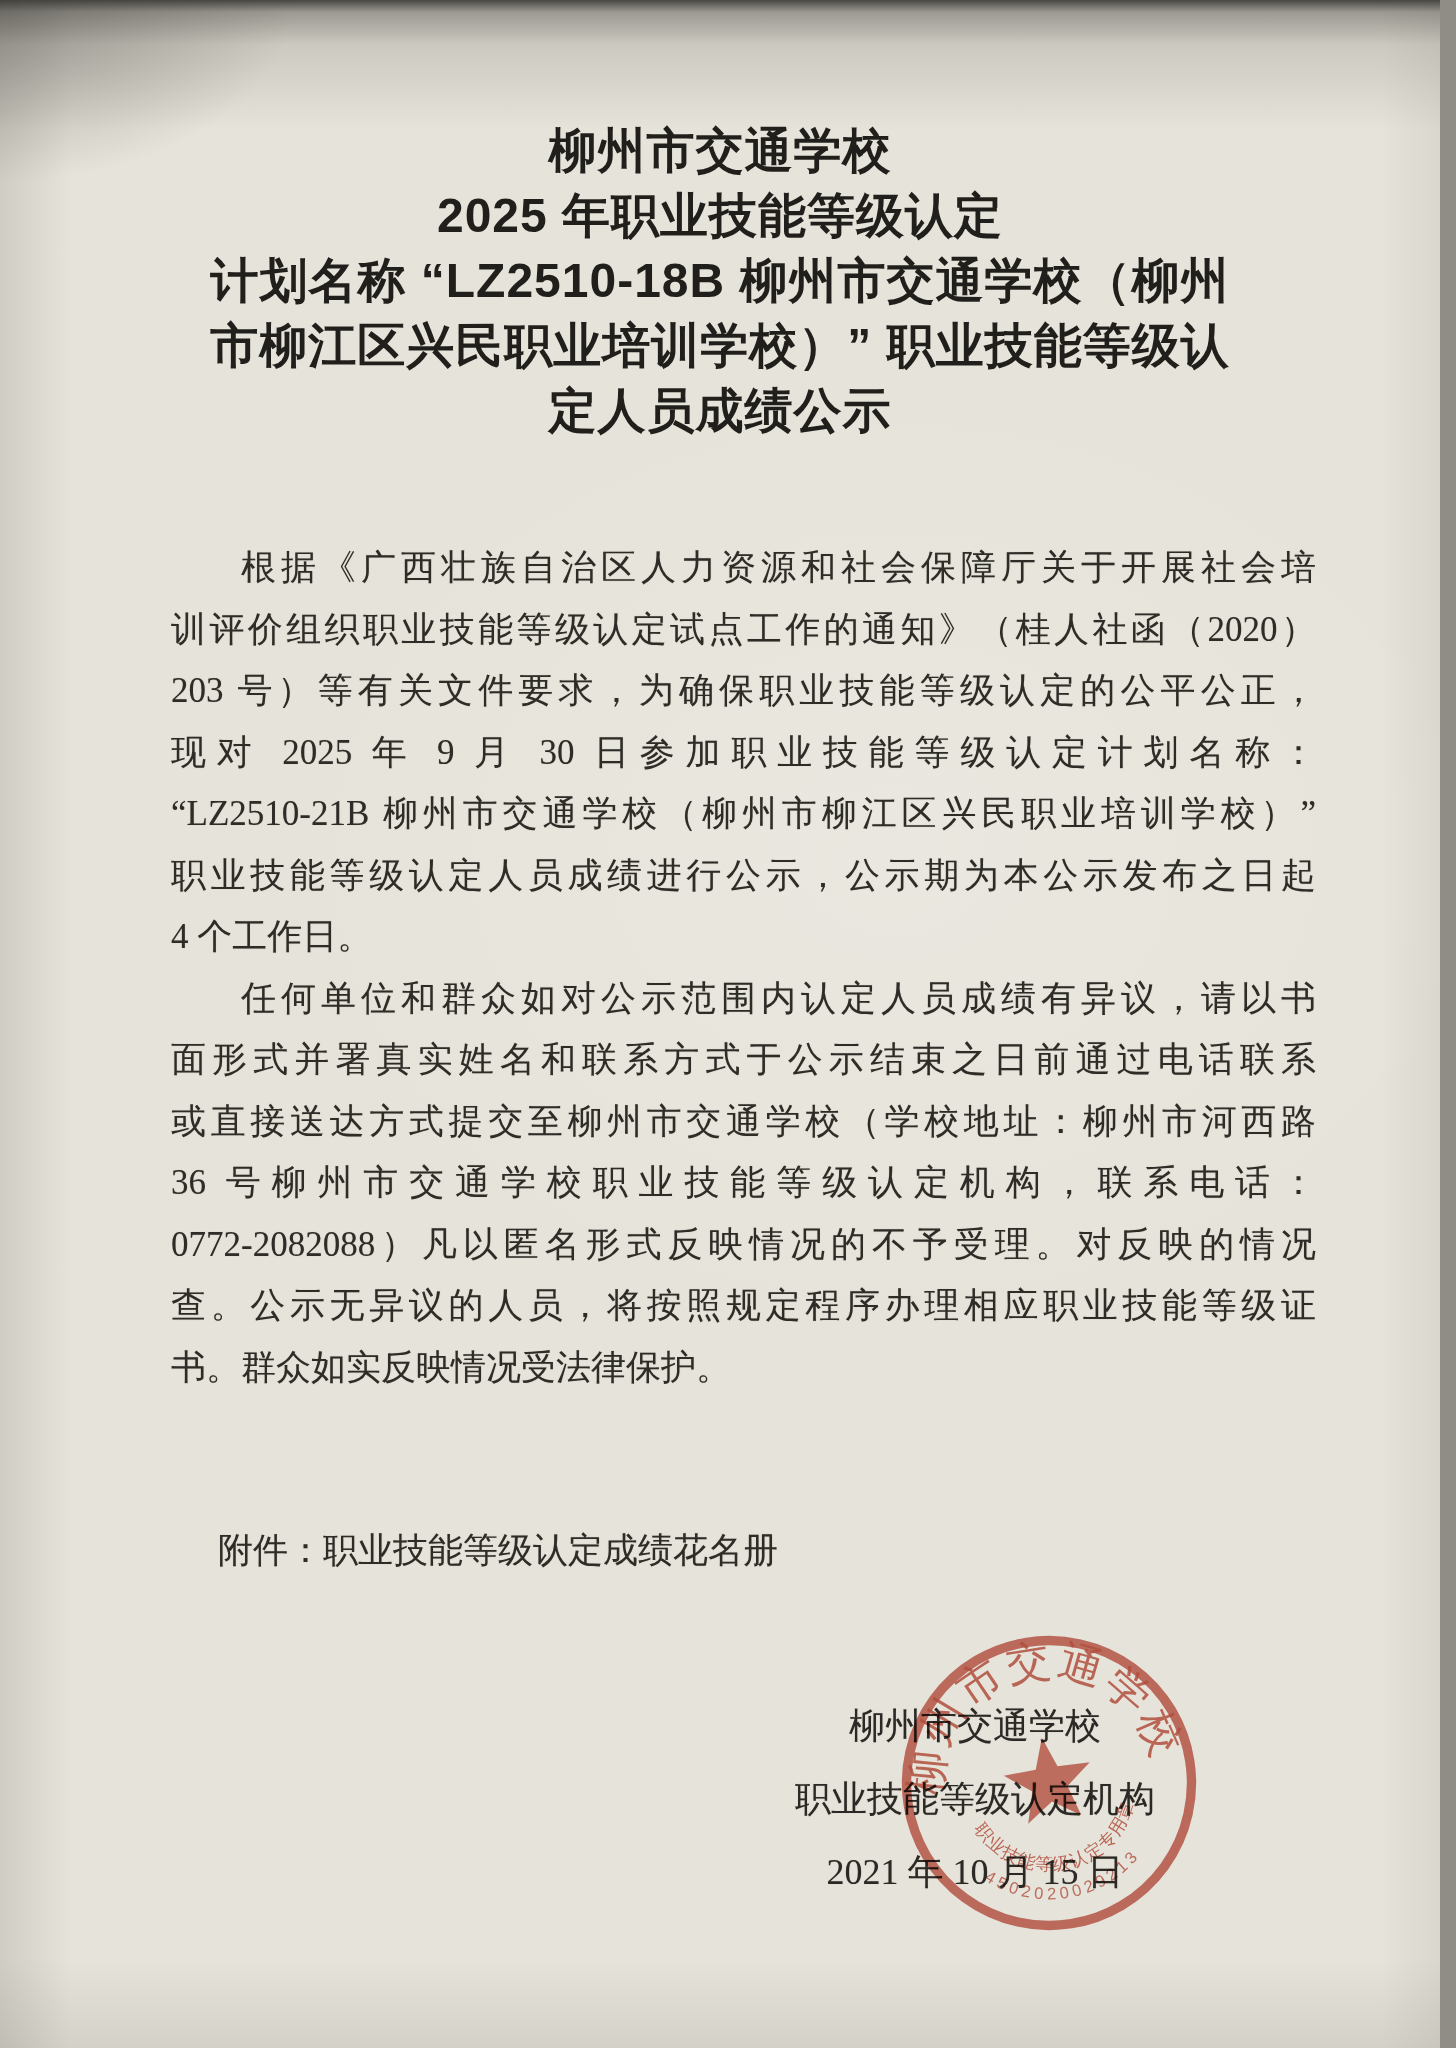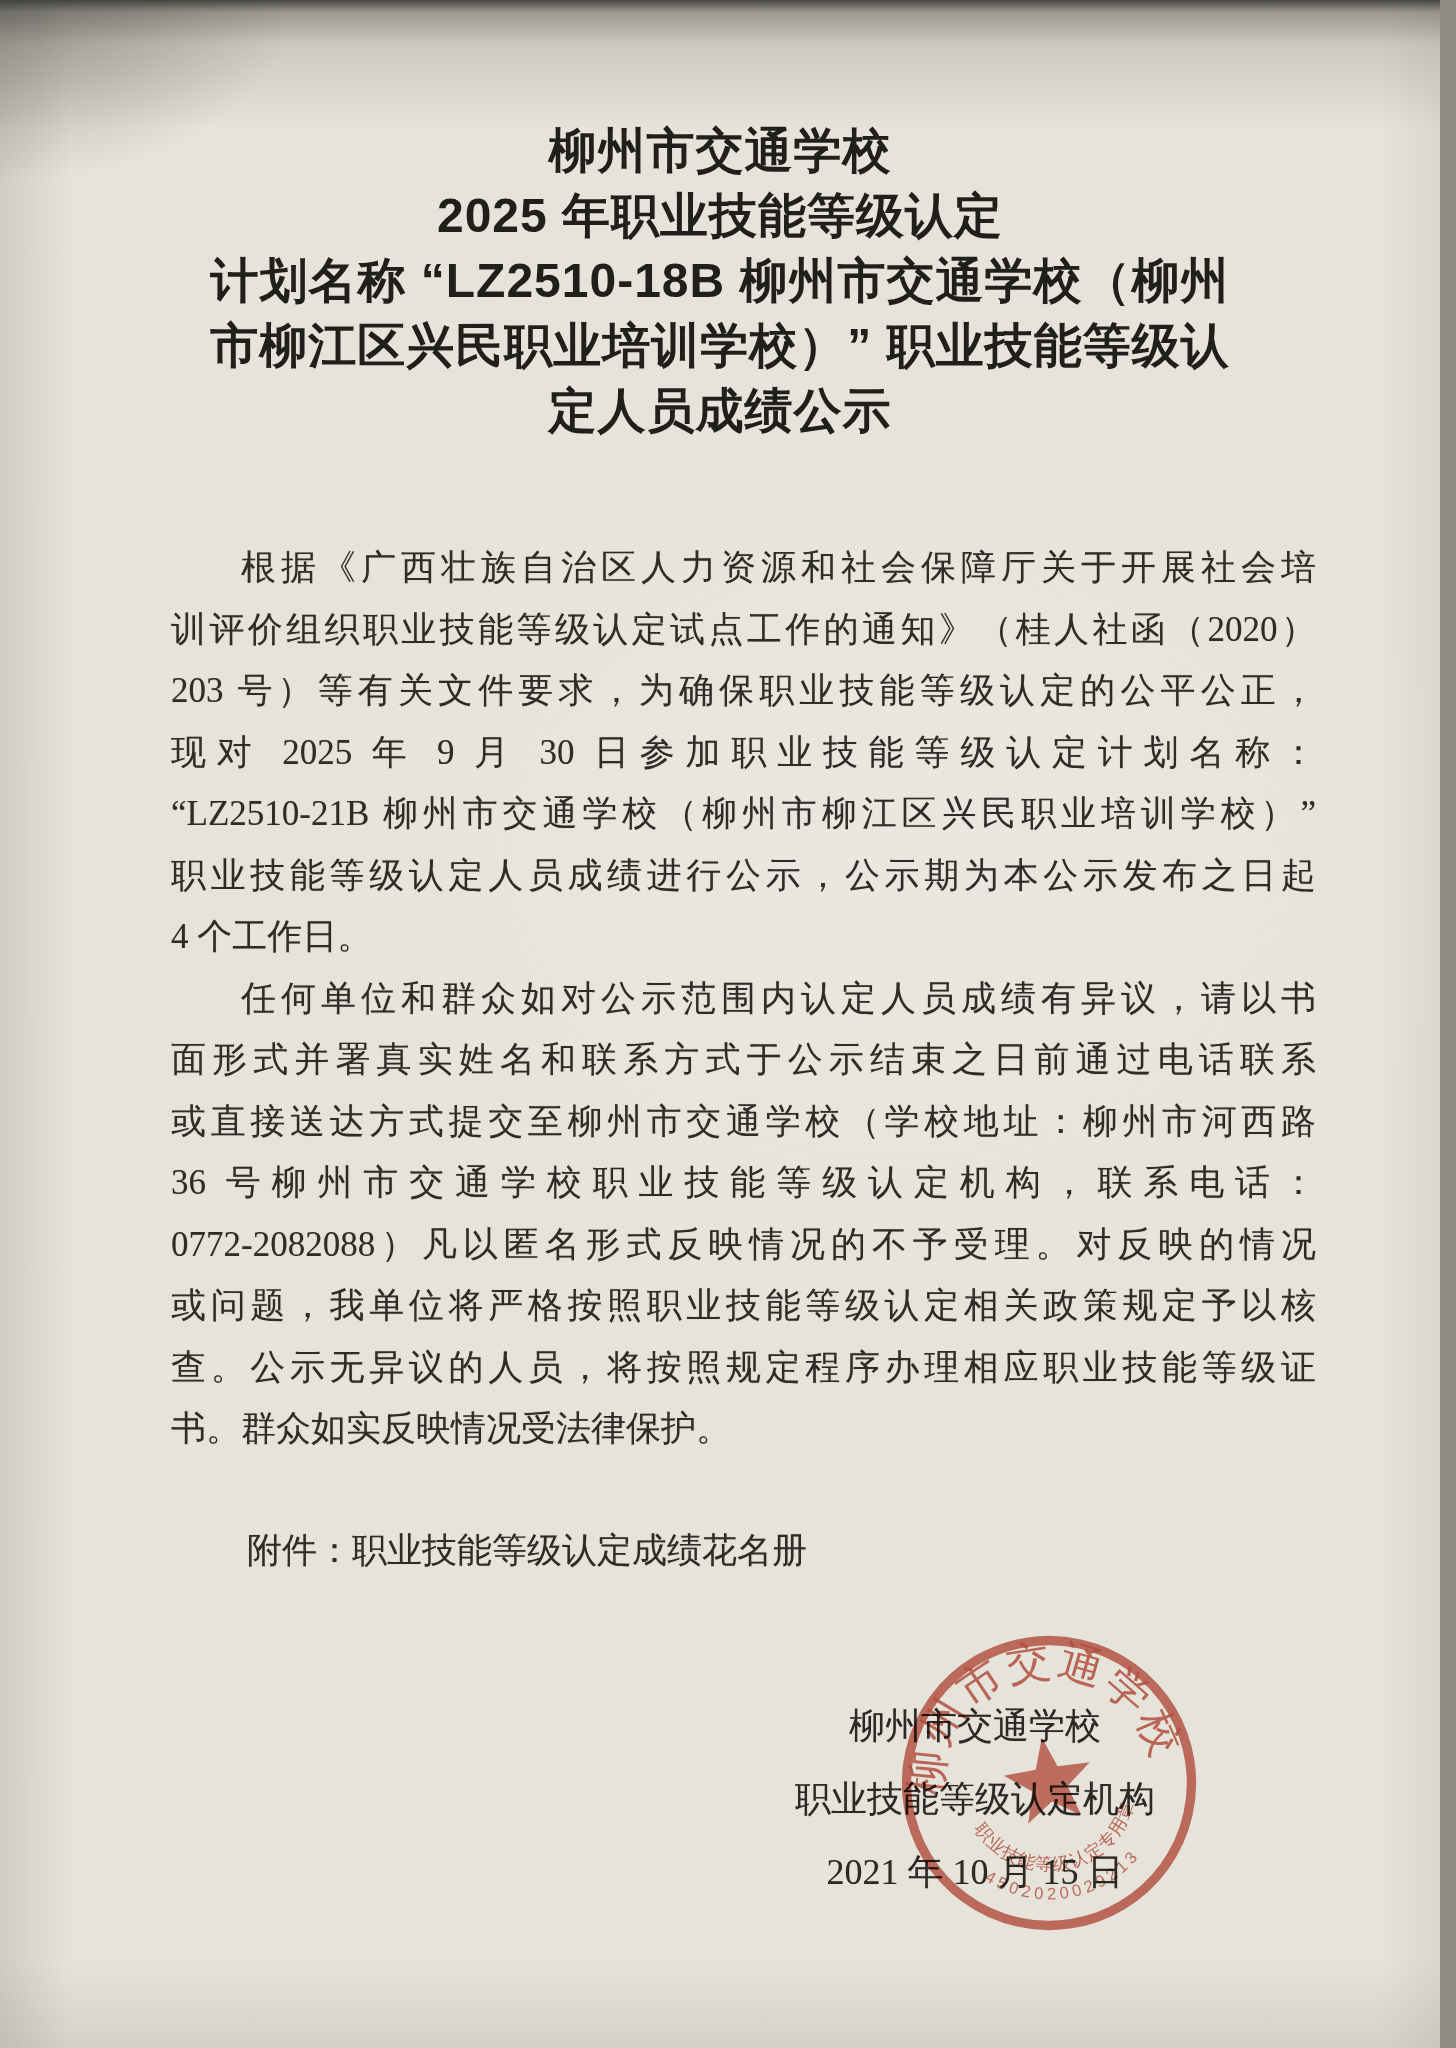--- a/index.html
+++ b/index.html
@@ -27,21 +27,21 @@
   .doc-body{
     position:absolute;top:537px;left:163px;width:1145px;
     font-size:35px;line-height:61.5px;color:#2e2c27;
     text-shadow:0 0 1px rgba(46,44,39,0.25);
     margin-left:8px;
   }
   .doc-body .line{text-align:justify;text-align-last:justify;}
   .doc-body .line.last{text-align-last:left;}
   .line.indent{text-indent:70px;}
   .attachment{
-    position:absolute;top:1520px;left:177px;width:1145px;
+    position:absolute;top:1520px;left:148px;width:1145px;
     font-size:35px;line-height:61.5px;color:#2e2c27;
     text-indent:70px;text-shadow:0 0 1px rgba(46,44,39,0.25);
   }
   .signature{
     position:absolute;top:1690px;left:770px;width:410px;
     font-size:36px;line-height:73px;color:#2b2925;
     text-shadow:0 0 1px rgba(43,41,37,0.25);
   }
   .signature .sig-line{text-align:center;white-space:nowrap;}
   .seal{
@@ -73,21 +73,20 @@
         <div class="line">“LZ2510-21B 柳州市交通学校（柳州市柳江区兴民职业培训学校）”</div>
         <div class="line">职业技能等级认定人员成绩进行公示，公示期为本公示发布之日起</div>
         <div class="line last">4 个工作日。</div>
       </div>
     <div>
         <div class="line indent">任何单位和群众如对公示范围内认定人员成绩有异议，请以书</div>
         <div class="line">面形式并署真实姓名和联系方式于公示结束之日前通过电话联系</div>
         <div class="line">或直接送达方式提交至柳州市交通学校（学校地址：柳州市河西路</div>
         <div class="line">36 号柳州市交通学校职业技能等级认定机构，联系电话：</div>
         <div class="line">0772-2082088）凡以匿名形式反映情况的不予受理。对反映的情况</div>
-        <div class="line">或问题，我单位将严格按照职业技能等级认定相关政策规定予以核</div>
         <div class="line">查。公示无异议的人员，将按照规定程序办理相应职业技能等级证</div>
         <div class="line last">书。群众如实反映情况受法律保护。</div>
       </div>
   </div>
 
   <div class="attachment">附件：职业技能等级认定成绩花名册</div>
 
   <div class="signature">
     <div class="sig-line">柳州市交通学校</div>
     <div class="sig-line">职业技能等级认定机构</div>

